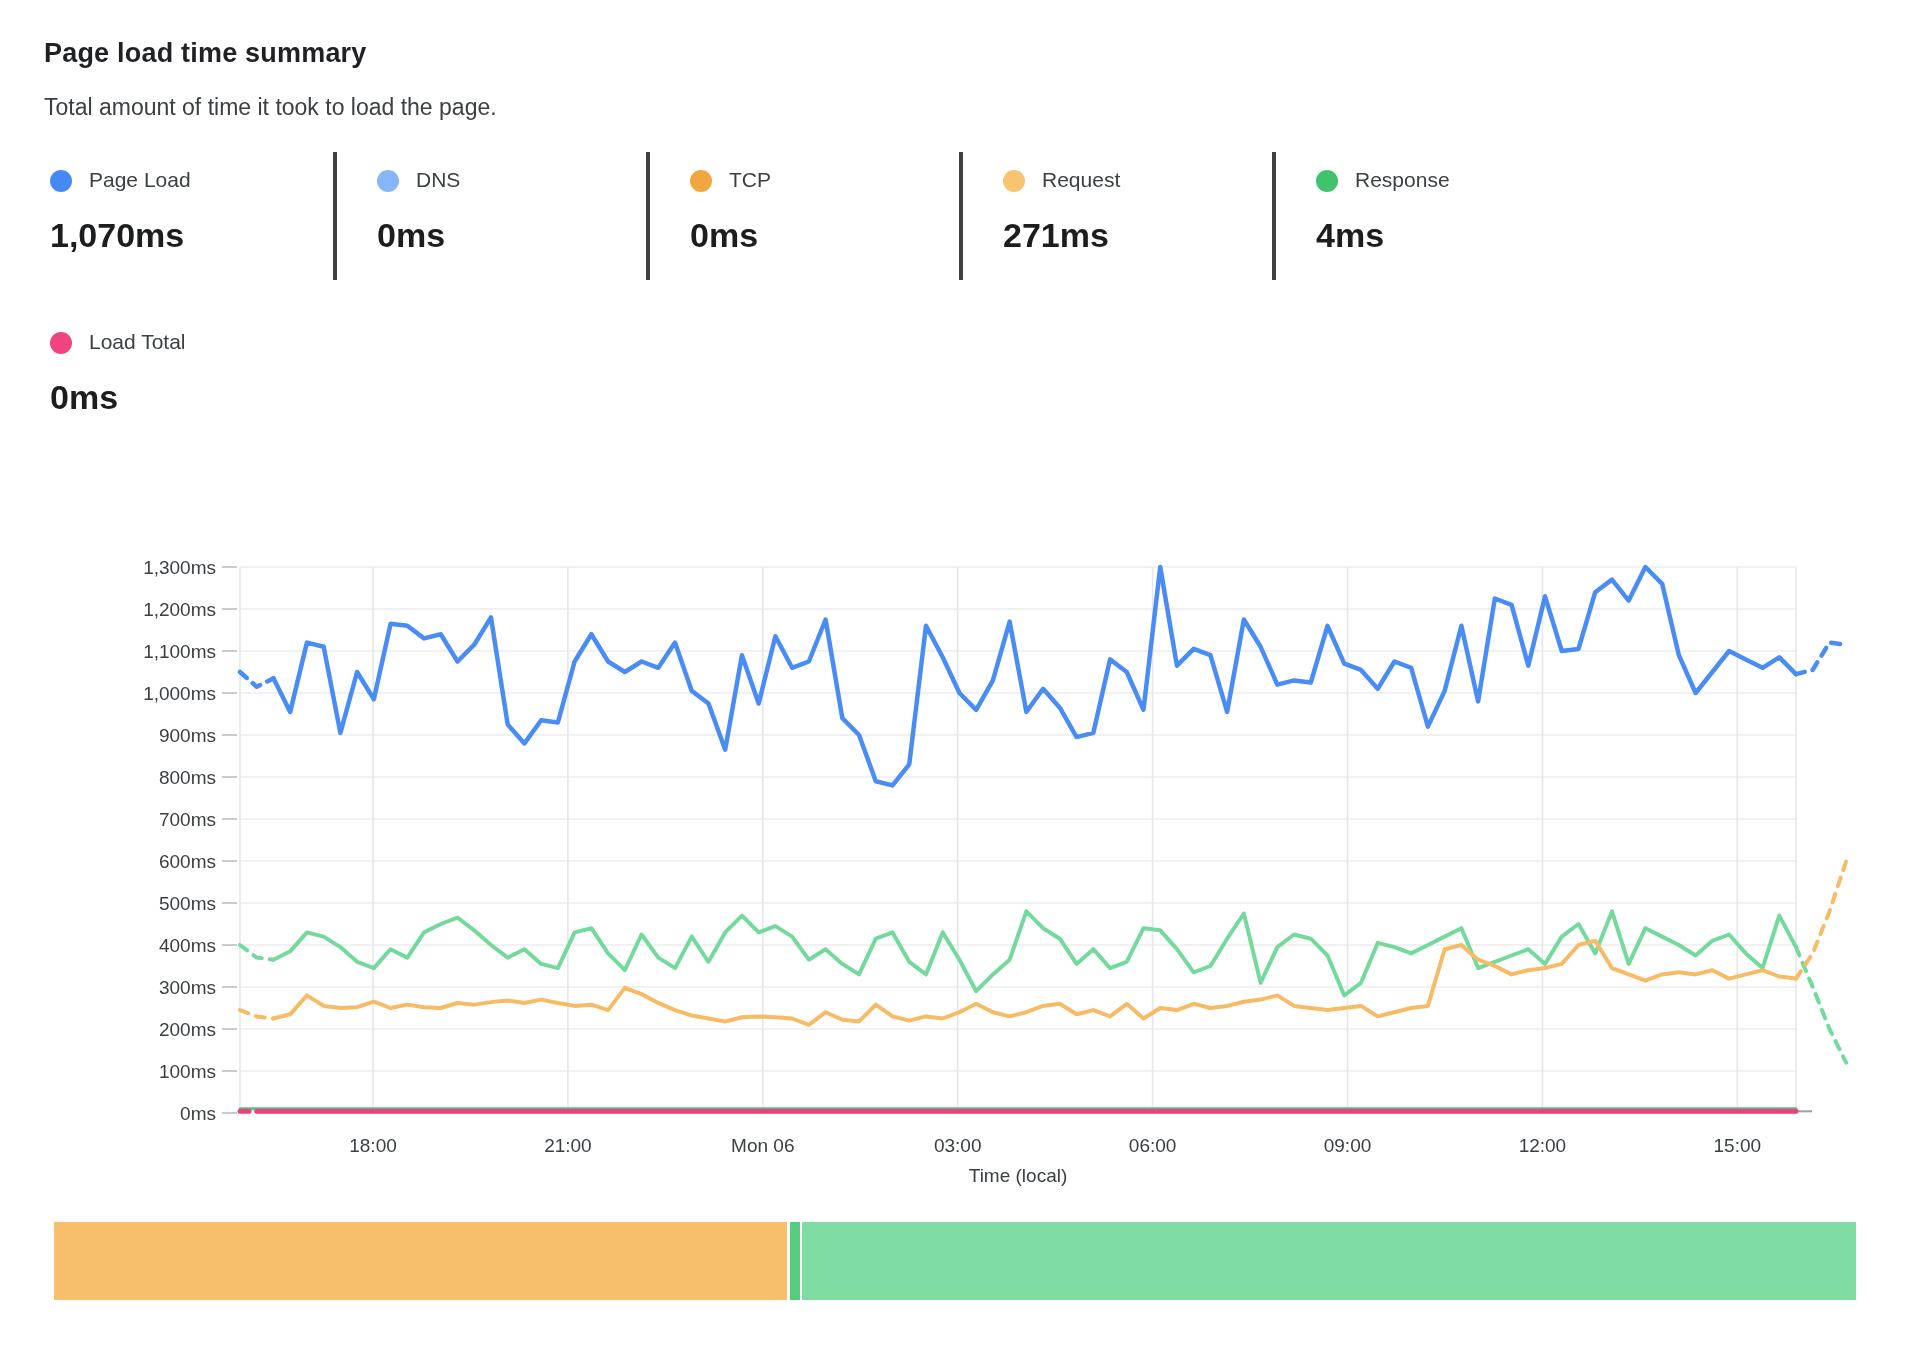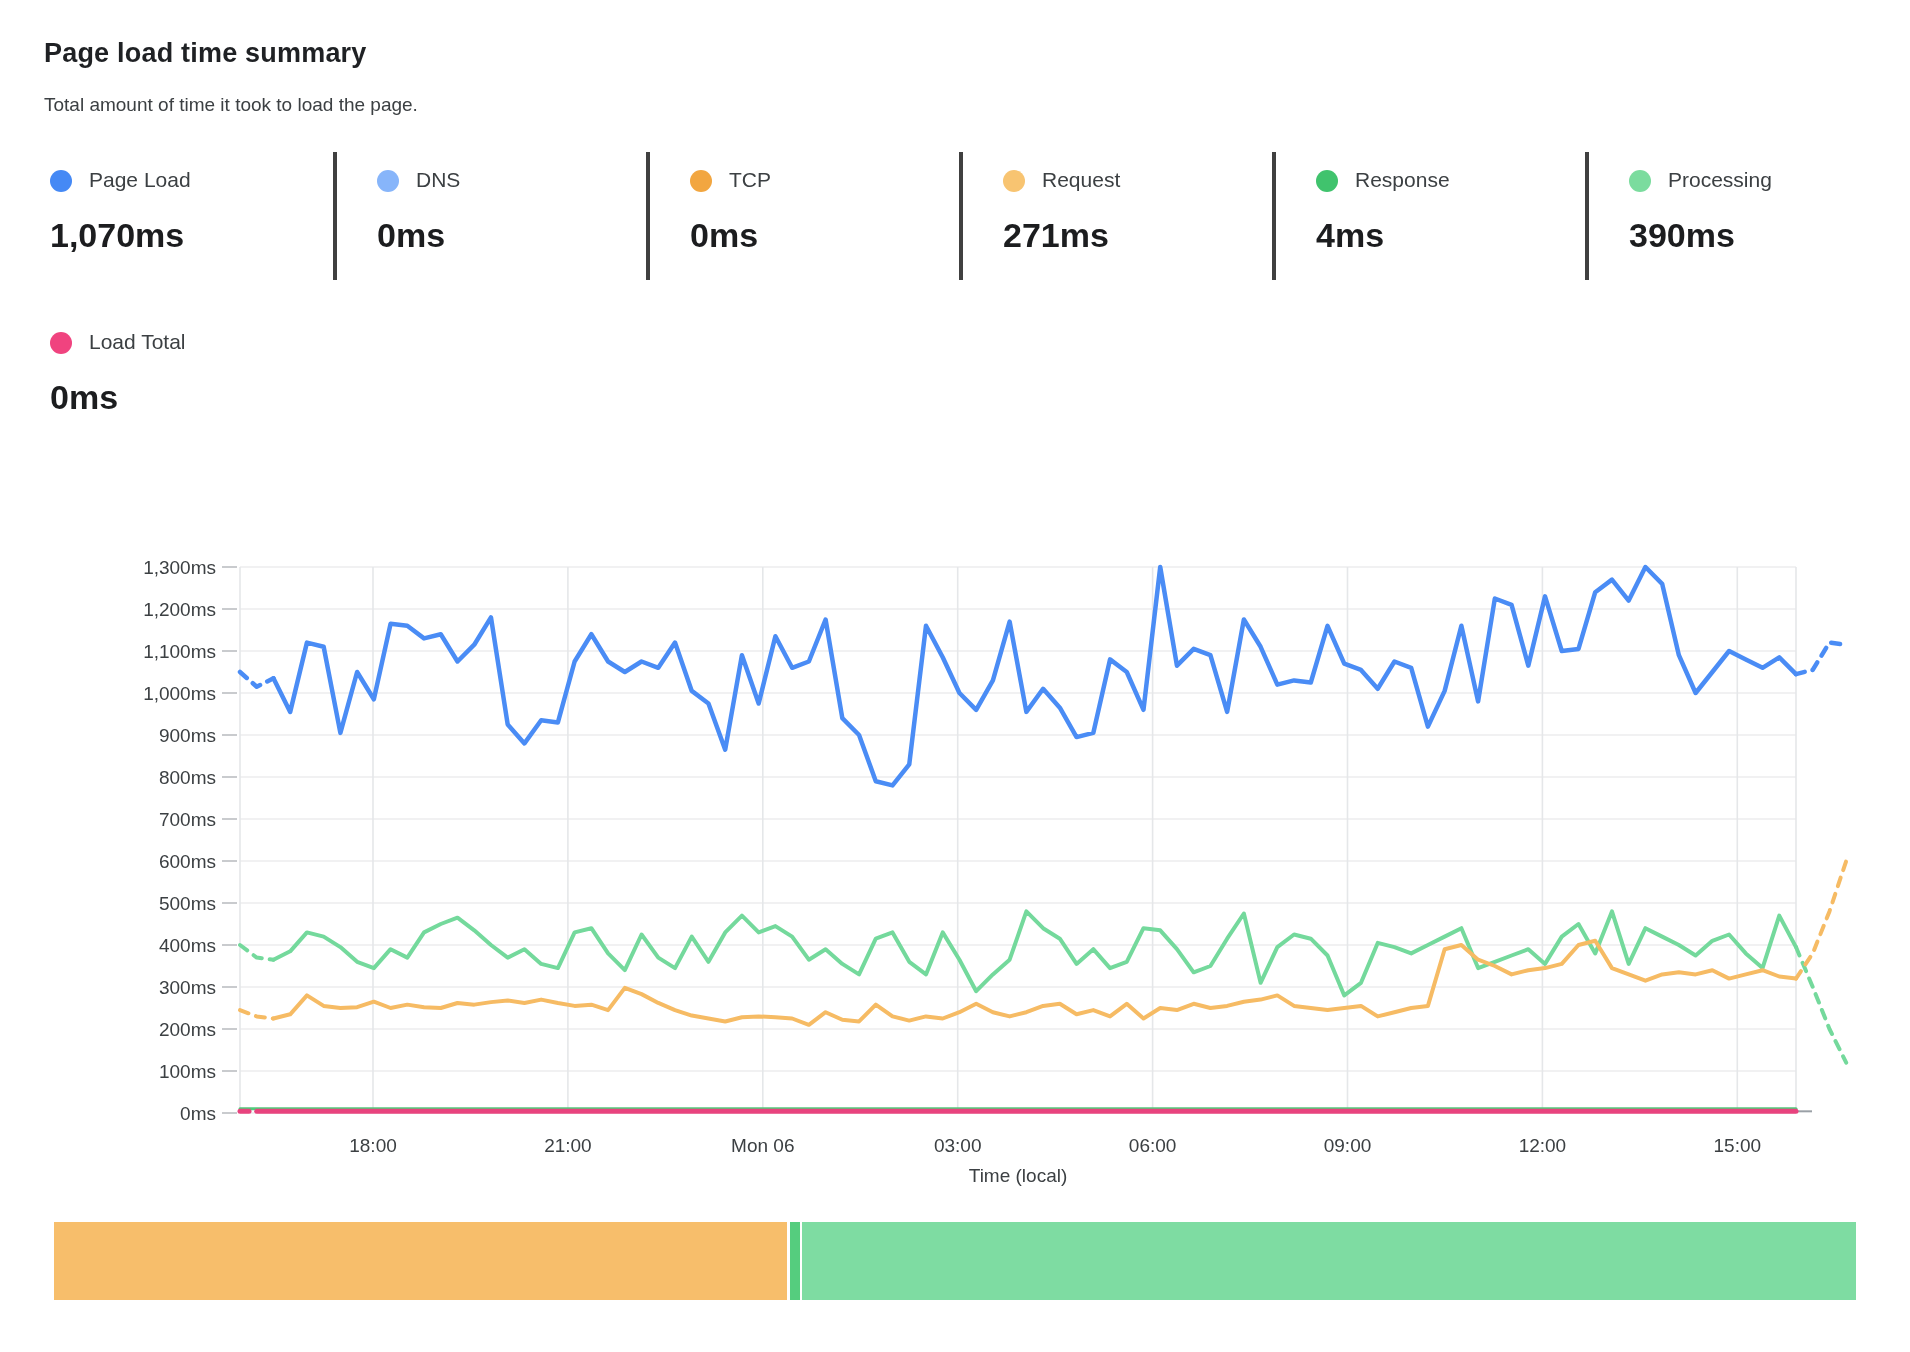--- a/index.html
+++ b/index.html
@@ -6,21 +6,21 @@
   .page{
     position:relative; width:1910px; height:1352px; background:#ffffff;
     font-family:"Liberation Sans", sans-serif; color:#202124; overflow:hidden;
   }
   .title{
     position:absolute; left:44px; top:30px;
     font-size:27px; font-weight:700; color:#1f2124; letter-spacing:.2px;margin-top:8px;
   }
   .subtitle{
     position:absolute; left:44px; top:94px;
-    font-size:19px; font-weight:400; color:#3c4043;
+    font-size:23px; font-weight:400; color:#3c4043;
   }
   .metrics{
     position:absolute; left:44px; top:152px;
     display:grid; grid-template-columns:289px 313px 313px 313px 313px 320px;
   }
   .metric-card{ padding:12px 0 0 40px; border-left:4px solid #404040; height:128px; box-sizing:border-box;}
   .metric-card.first{ border-left:none; padding-left:6px; }
   .legend-row{ display:flex; align-items:flex-end; gap:17px; height:28px;}
   .dot{ width:22px; height:22px; border-radius:50%; flex:0 0 auto;}
   .metric-label{ font-size:21px; color:#3c4043; }
@@ -72,27 +72,20 @@
         <span class="metric-label">Request</span>
       </div>
       <div class="metric-value">271ms</div>
     </div>
     <div class="metric-card">
       <div class="legend-row">
         <span class="dot" style="background: rgb(64, 195, 109);"></span>
         <span class="metric-label">Response</span>
       </div>
       <div class="metric-value">4ms</div>
-    </div>
-    <div class="metric-card">
-      <div class="legend-row">
-        <span class="dot" style="background: rgb(123, 220, 158);"></span>
-        <span class="metric-label">Processing</span>
-      </div>
-      <div class="metric-value">390ms</div>
     </div>
   </div>
 
   <div class="loadevent">
     <div class="legend-row">
       <span class="dot" style="background: rgb(240, 67, 127);"></span>
       <span class="metric-label">Load Total</span>
     </div>
     <div class="metric-value">0ms</div>
   </div>

